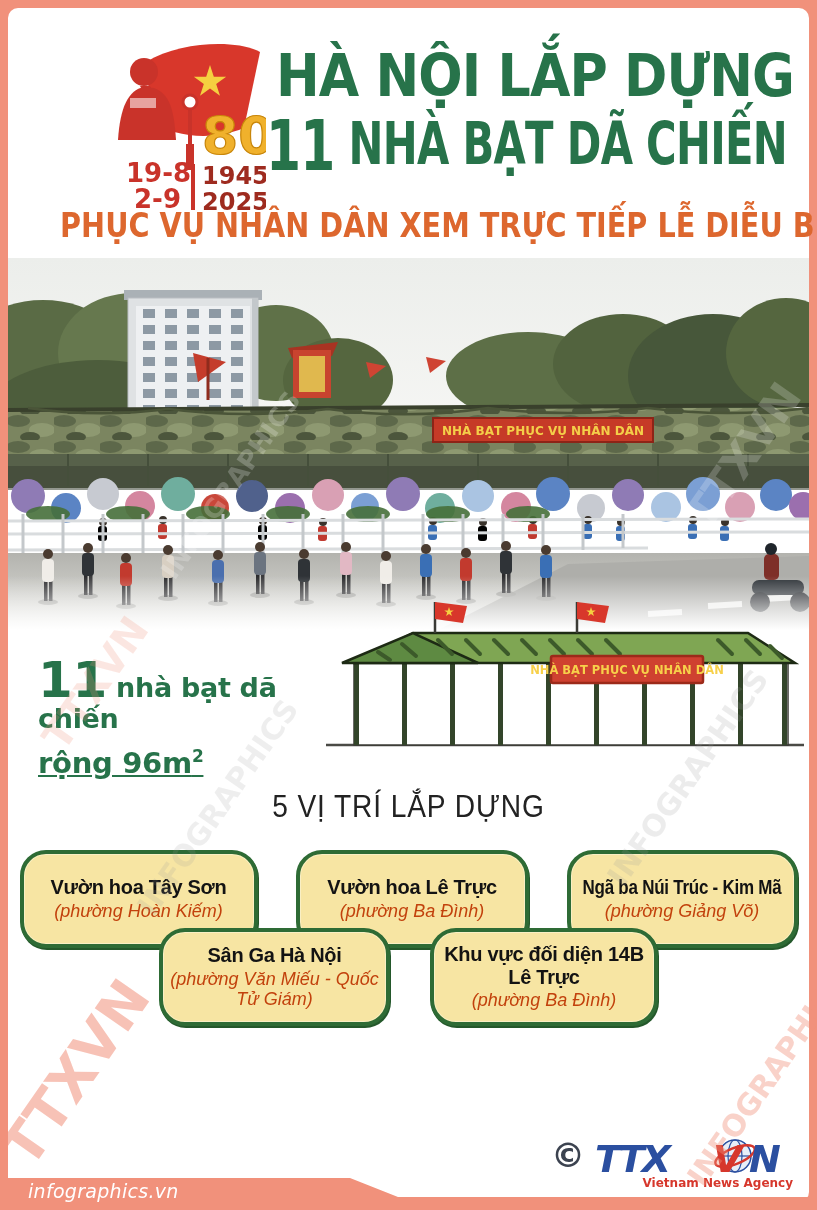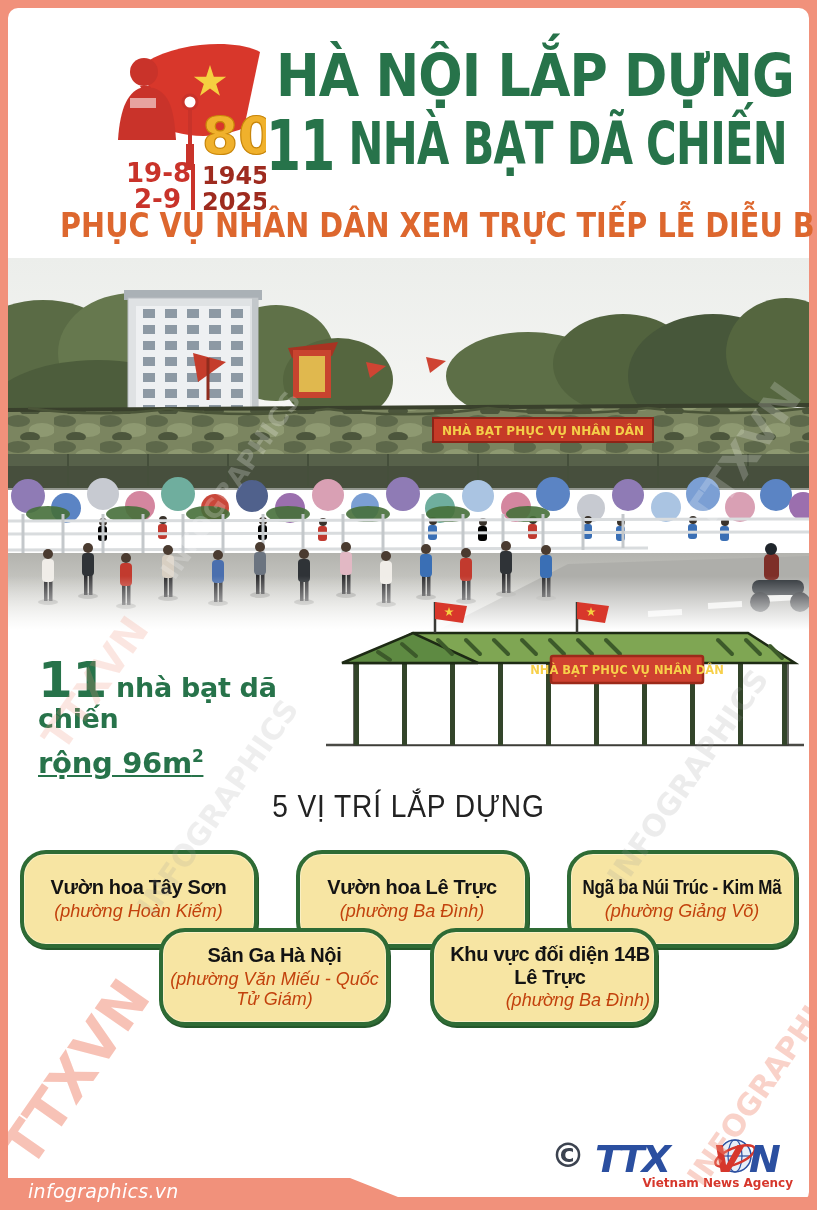--- a/index.html
+++ b/index.html
@@ -29,21 +29,21 @@
   .loc-heading{position:absolute;left:0;top:780px;width:100%;text-align:center;
                font-family:"Liberation Sans", sans-serif;font-weight:400;font-size:32px;color:#222;
                white-space:nowrap;transform:scaleX(.88);transform-origin:center top;letter-spacing:1px;}
   .loc-row{position:absolute;left:0;width:100%;display:flex;justify-content:center;}
   .row1{top:842px;gap:38px;}
   .row2{top:920px;gap:40px;}
   .loc-box{box-sizing:border-box;background:#F7E5A3;border:4px solid #2E6B35;border-radius:26px;
            display:flex;flex-direction:column;justify-content:center;align-items:center;
            height:98px;padding:2px 4px;text-align:center;
            box-shadow:inset 0 0 0 1px #f9efc4, 1px 2px 0 #24582b;}
-  .b1{width:238px;} .b2{width:233px;} .b3{width:231px;} .b4{width:231px;} .b5{width:228px;align-items:flex-end;}
+  .b1{width:238px;} .b2{width:233px;} .b3{width:231px;} .b4{width:231px;} .b5{width:228px;}
   .loc-name{font-family:"Liberation Sans", sans-serif;font-weight:bold;font-size:20px;color:#131313;
             line-height:1.12;letter-spacing:-.3px;white-space:nowrap;}
   .b3 .loc-name{transform:scaleX(.85);transform-origin:center;}
   .b5 .loc-name{white-space:normal;max-width:200px;}
   .loc-district{font-family:"Liberation Sans", sans-serif;font-style:italic;font-size:18px;color:#c2410c;
                 line-height:1.15;margin-top:2px;max-width:210px;}
   
   .footer{position:absolute;right:16px;top:1124px;display:flex;align-items:flex-start;gap:8px;}
   .copyright{font-size:34px;line-height:46px;color:#3C4350;font-weight:bold;}
   .bottom-bar{position:absolute;left:0;top:1178px;width:817px;height:32px;background:#F1917B;

